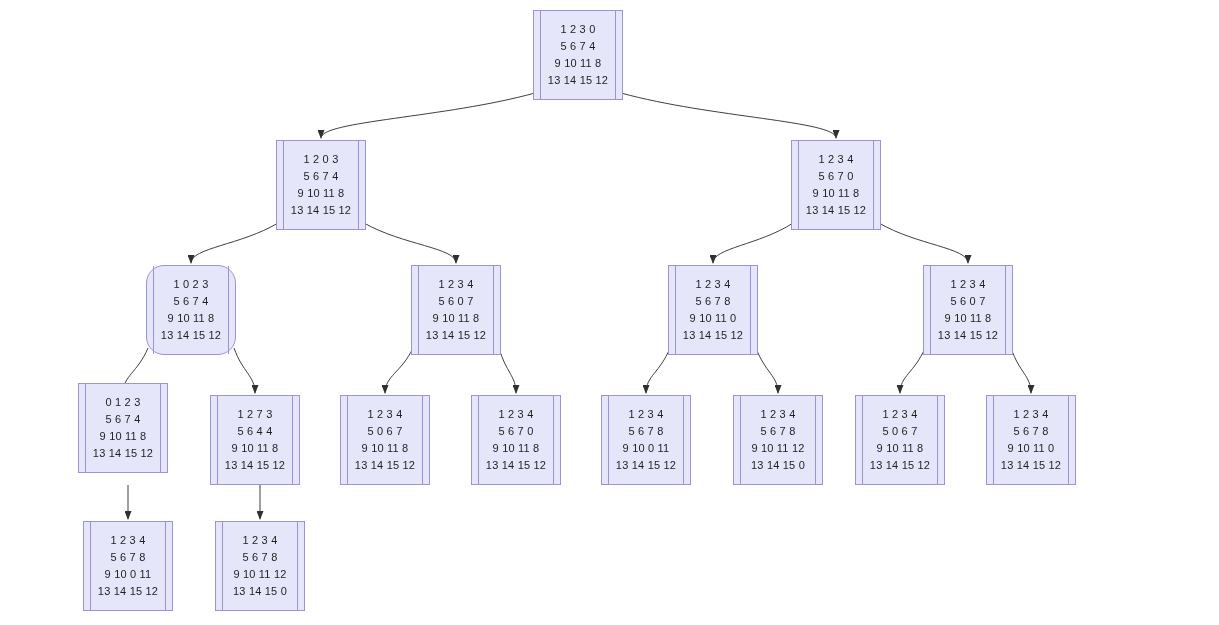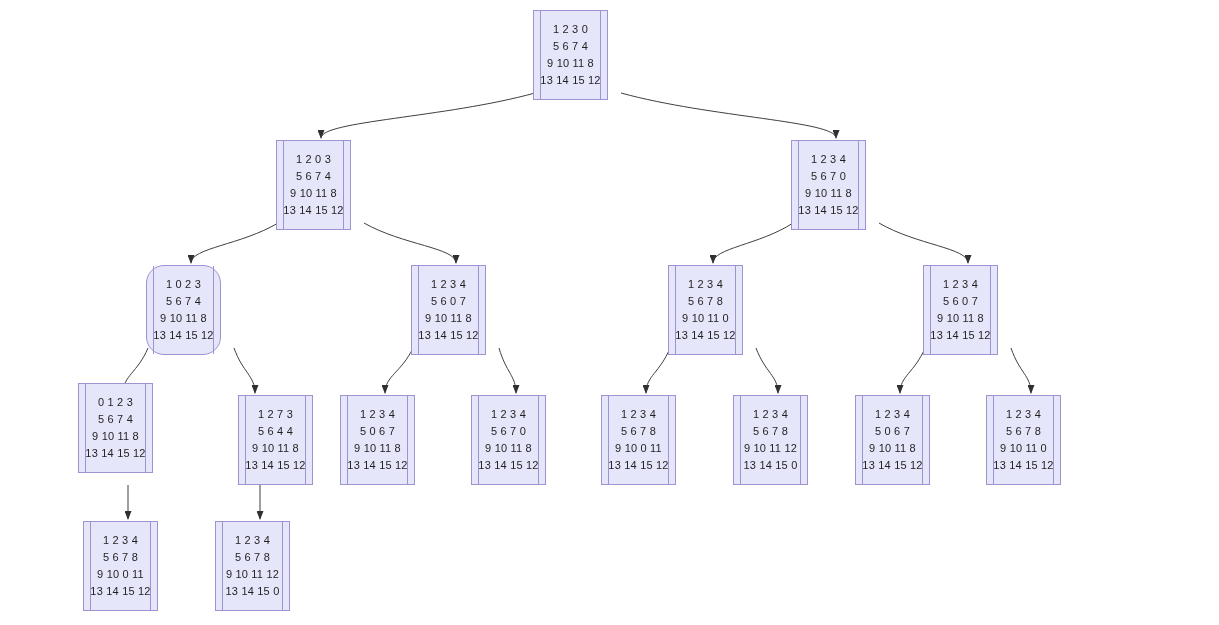--- a/index.html
+++ b/index.html
@@ -17,21 +17,21 @@
   }
   #edge-layer {
     position: absolute;
     left: 0; top: 0;
     width: 1219px;
     height: 625px;
     pointer-events: none;
   }
   .node {
     position: absolute;
-    width: 75px;
+    width: 90px;
     height: 90px;
     box-sizing: border-box;
     background: #e6e6fa;
     border: 1px solid #9d92d2;
     display: flex;
     flex-direction: column;
     justify-content: center;
     align-items: center;
     gap: 0;
   }
@@ -124,21 +124,21 @@
       <div class="row">5 6 0 7</div>
       <div class="row">9 10 11 8</div>
       <div class="row">13 14 15 12</div>
     </div>
     <div class="node" style="left: 78px; top: 383px;">
       <div class="row">0 1 2 3</div>
       <div class="row">5 6 7 4</div>
       <div class="row">9 10 11 8</div>
       <div class="row">13 14 15 12</div>
     </div>
-    <div class="node" style="left: 210px; top: 395px; margin-left: 28px;">
+    <div class="node" style="left: 210px; top: 395px;">
       <div class="row">1 2 7 3</div>
       <div class="row">5 6 4 4</div>
       <div class="row">9 10 11 8</div>
       <div class="row">13 14 15 12</div>
     </div>
     <div class="node" style="left: 340px; top: 395px;">
       <div class="row">1 2 3 4</div>
       <div class="row">5 0 6 7</div>
       <div class="row">9 10 11 8</div>
       <div class="row">13 14 15 12</div>

